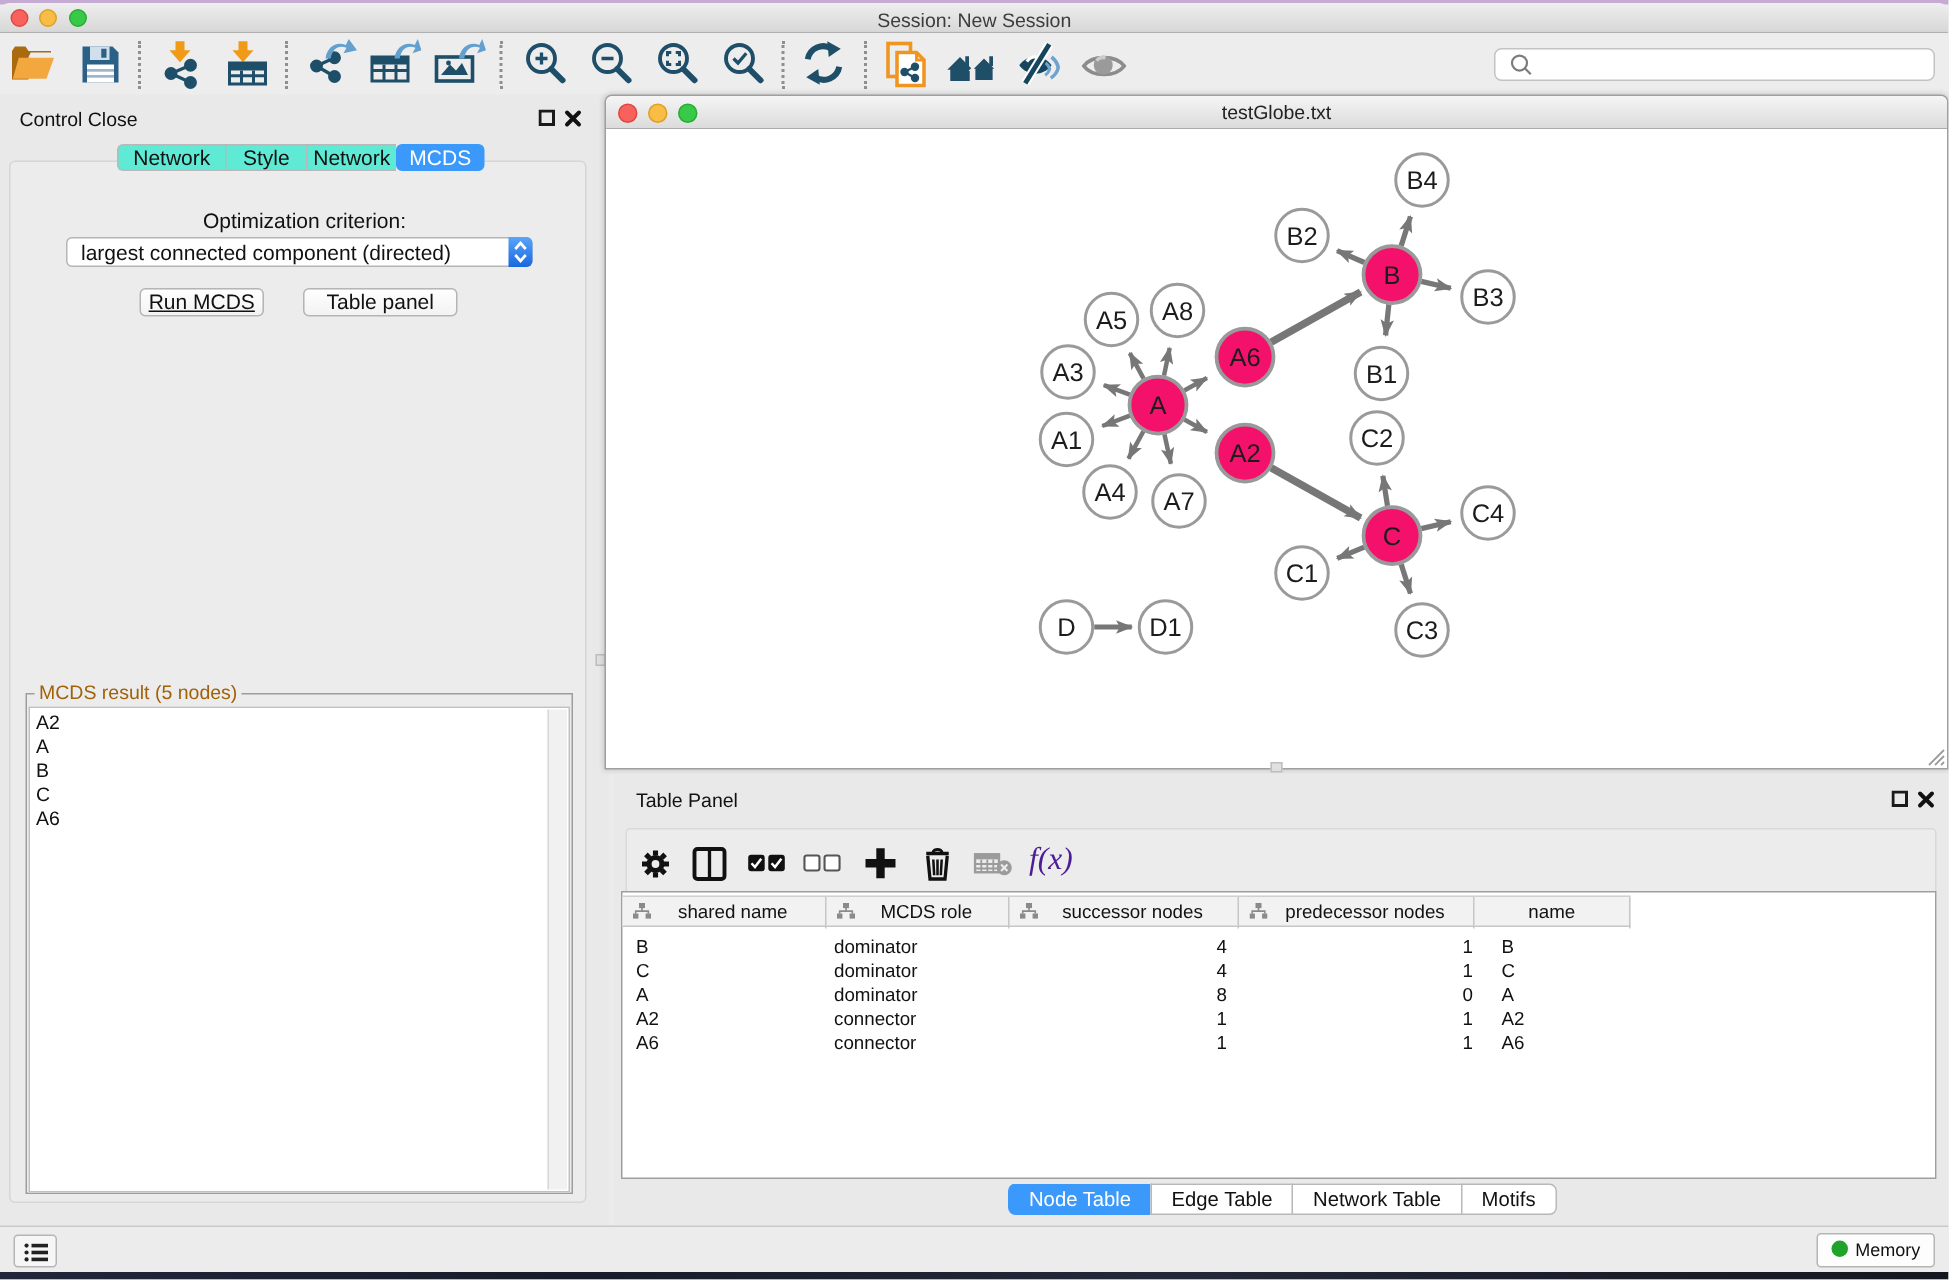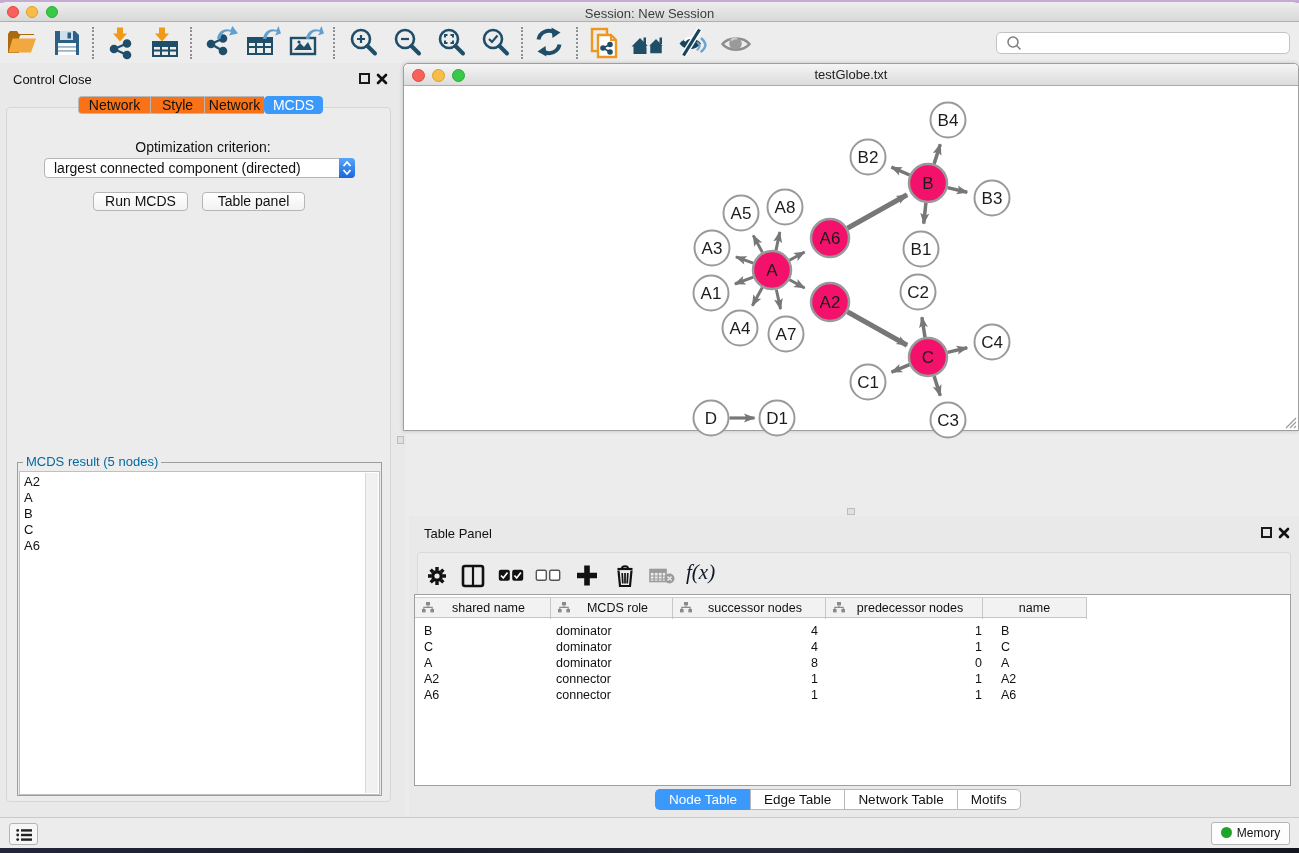--- a/index.html
+++ b/index.html
@@ -19,46 +19,46 @@
 .ticon { position:absolute; top:3px; }
 #searchbox { position:absolute; left:996px; top:9px; width:294px; height:22px;
   background:#fff; border:1px solid #c3c3c3; border-radius:5px; }
 
 #cpanel { position:absolute; left:0; top:63px; width:406px; height:754px; background:#e9e9e9; }
 #cpanel-hd { position:absolute; left:13px; top:9px; font-size:13px; color:#111; }
 .winbtn { position:absolute; font-size:12px; color:#111; }
 #cp-inner { position:absolute; left:6px; top:44px; width:385px; height:695px;
   background:#ececec; border:1px solid #d6d6d6; border-radius:4px; }
 .tabrow { position:absolute; display:flex; }
-.tab { font-size:14px; color:#111; background:#f97316; border:1px solid #b8b8b8;
+.tab { font-size:14px; color:#111; background:#5eead4; border:1px solid #b8b8b8;
   border-right:none; height:18px; line-height:17px; text-align:center; }
 .tab.first { border-radius:4px 0 0 4px; }
 .tab.last { border-right:1px solid #b8b8b8; border-radius:0 4px 4px 0; }
 .tab.sel { background:#3b99fc; border-color:#3b99fc; color:#fff; }
 #optlabel { position:absolute; left:0; top:76px; width:406px; text-align:center;
   font-size:14px; color:#111; }
 #combo { position:absolute; left:44px; top:95px; width:311px; height:20px; background:#fff;
   border:1px solid #b5b5b5; border-radius:4px; font-size:14px; color:#111;
   line-height:18px; padding-left:9px; }
 #combo-btn { position:absolute; right:-1px; top:-1px; width:16px; height:20px;
   border-radius:0 4px 4px 0; background:linear-gradient(#5aa5f8,#1767e0); }
 .btn { position:absolute; height:19px; background:linear-gradient(#ffffff,#f2f2f2);
   border:1px solid #b5b5b5; border-radius:4px; font-size:14px; color:#111;
   text-align:center; line-height:17px; }
 #groupbox { position:absolute; left:17px; top:398.5px; width:365px; height:334px; }
 #groupbox .gb-border { position:absolute; left:0; top:0; width:100%; height:100%;
   border:1px solid #9d9d9d; }
 #groupbox .gb-label { position:absolute; left:6px; top:-8px; background:#ececec;
-  padding:0 3px; font-size:13px; color:#0369a1; }
+  padding:0 3px; font-size:13px; color:#a16207; }
 #mcds-list { position:absolute; left:2px; top:9px; width:361px; height:324px; background:#fff;
   border:1px solid #c0c0c0; font-size:13px; color:#111; padding:2px 0 0 4px; line-height:16.2px; }
 #mcds-scroll { position:absolute; right:1px; top:1px; width:13px; height:320px;
   background:#f1f1f1; border-left:1px solid #d8d8d8; }
 
-#netwin { position:absolute; left:403px; top:63px; width:896px; height:368px;
+#netwin { position:absolute; left:403px; top:63px; width:896px; height:450px;
   background:#fff; border:1px solid #9f9f9f; border-radius:5px 5px 0 0;
   box-shadow:0 0 4px rgba(0,0,0,0.18); }
 #nw-title { position:absolute; left:0; top:0; width:100%; height:22px;
   background:linear-gradient(#f5f5f5,#dcdcdc); border-bottom:1px solid #ababab;
   border-radius:5px 5px 0 0; }
 #nw-title .tl { position:absolute; top:4.5px; width:13px; height:13px; border-radius:50%; }
 #nw-titletext { position:absolute; left:0; top:3px; width:100%; text-align:center;
   font-size:13px; color:#222; }
 #graph { position:absolute; left:1px; top:23px; }
 
@@ -70,21 +70,21 @@
   background:#fff; border:1px solid #9f9f9f; }
 #tbl-hdr { position:absolute; left:0; top:2px; width:672px; height:21px;
   background:#f2f2f2; border-top:1px solid #d0d0d0; border-bottom:1px solid #c6c6c6; }
 .hcell { position:absolute; top:0; height:21px; border-right:1px solid #c6c6c6;
   font-size:12.5px; color:#111; text-align:center; line-height:20px; }
 .hicon { position:absolute; left:7px; top:4px; }
 .trow { position:absolute; font-size:12.5px; color:#111; height:16px; line-height:16px; }
 .tcell { position:absolute; top:0; }
 .num { text-align:right; }
 
-#btabs { position:absolute; left:246px; top:273px; display:flex; }
+#btabs { position:absolute; left:263px; top:273px; display:flex; }
 .btab { font-size:13.5px; color:#111; background:#fff; border:1px solid #b8b8b8;
   border-right:none; height:21px; line-height:20px; padding:0 13px; }
 .btab.first { border-radius:5px 0 0 5px; }
 .btab.last { border-right:1px solid #b8b8b8; border-radius:0 5px 5px 0; }
 .btab.sel { background:#3b99fc; border-color:#3b99fc; color:#fff; }
 
 #statusbar { position:absolute; left:0; top:817px; width:1299px; height:31px;
   background:#ececec; border-top:1px solid #c9c9c9; }
 #leftbtn { position:absolute; left:9px; top:5px; width:29px; height:22px; background:#f6f6f6;
   border:1px solid #b5b5b5; border-radius:3px; }
@@ -264,21 +264,21 @@
  </div>
  <div id="combo">largest connected component (directed)
   <div id="combo-btn">
    <svg width="16" height="20" viewBox="0 0 16 20">
     <path d="M4.5 8 L8 4 L11.5 8" fill="none" stroke="#fff" stroke-width="1.8"></path>
     <path d="M4.5 12 L8 16 L11.5 12" fill="none" stroke="#fff" stroke-width="1.8"></path>
    </svg>
   </div>
  </div>
  <div id="optlabel">Optimization criterion:</div>
- <div class="btn" style="left:93px; top:129px; width:95px;">Run MCDS</div>
+ <div class="btn" style="left:93px; top:129px; width:83px;text-decoration:underline;">Run MCDS</div>
  <div class="btn" style="left:202px; top:129px; width:103px;">Table panel</div>
  <div id="groupbox">
   <div class="gb-border"></div>
   <div class="gb-label">MCDS result (5 nodes)</div>
   <div id="mcds-list">A2<br>A<br>B<br>C<br>A6
    <div id="mcds-scroll"></div>
   </div>
  </div>
 </div>
 
@@ -422,21 +422,21 @@
   <svg style="position:absolute;left:231px;top:15px" width="26" height="16" viewBox="0 0 26 16">
    <g stroke="#9b9b9b" fill="#9b9b9b">
     <rect x="1" y="1.5" width="16" height="12" fill="none" stroke-width="1.6"></rect>
     <rect x="1" y="1.5" width="16" height="3.4" stroke="none"></rect>
     <path d="M1 8 L17 8 M1 11 L17 11 M5.2 5 L5.2 13.5 M9.2 5 L9.2 13.5 M13.2 5 L13.2 13.5" stroke-width="1.2" fill="none"></path>
    </g>
    <circle cx="20.5" cy="10.5" r="5" fill="#9b9b9b"></circle>
    <path d="M18.4 8.4 L22.6 12.6 M22.6 8.4 L18.4 12.6" stroke="#ececec" stroke-width="1.4"></path>
   </svg>
 
-  <div style="position:absolute;left:268px;top:7px; font-family:'Liberation Serif',serif; font-style:italic; font-size:21px; color:#0f172a;">f(x)</div>
+  <div style="position:absolute;left:268px;top:7px; font-family:'Liberation Serif',serif; font-style:italic; font-size:21px; color:#4c1d95;">f(x)</div>
  </div>
  <div id="tp-table">
   <div id="tbl-hdr">
    <div class="hcell" style="left:0; width:136px;"><svg class="hicon" width="12" height="11" viewBox="0 0 12 11">
               <g fill="#8a8a8a">
                 <rect x="4" y="0" width="4" height="3.4"></rect>
                 <rect x="0" y="7" width="3.6" height="3.4"></rect>
                 <rect x="8.4" y="7" width="3.6" height="3.4"></rect>
                 <path d="M6 3.4 L6 5.4 M1.8 7 L1.8 5.4 L10.2 5.4 L10.2 7" stroke="#8a8a8a" stroke-width="1.1" fill="none"></path>
               </g>

